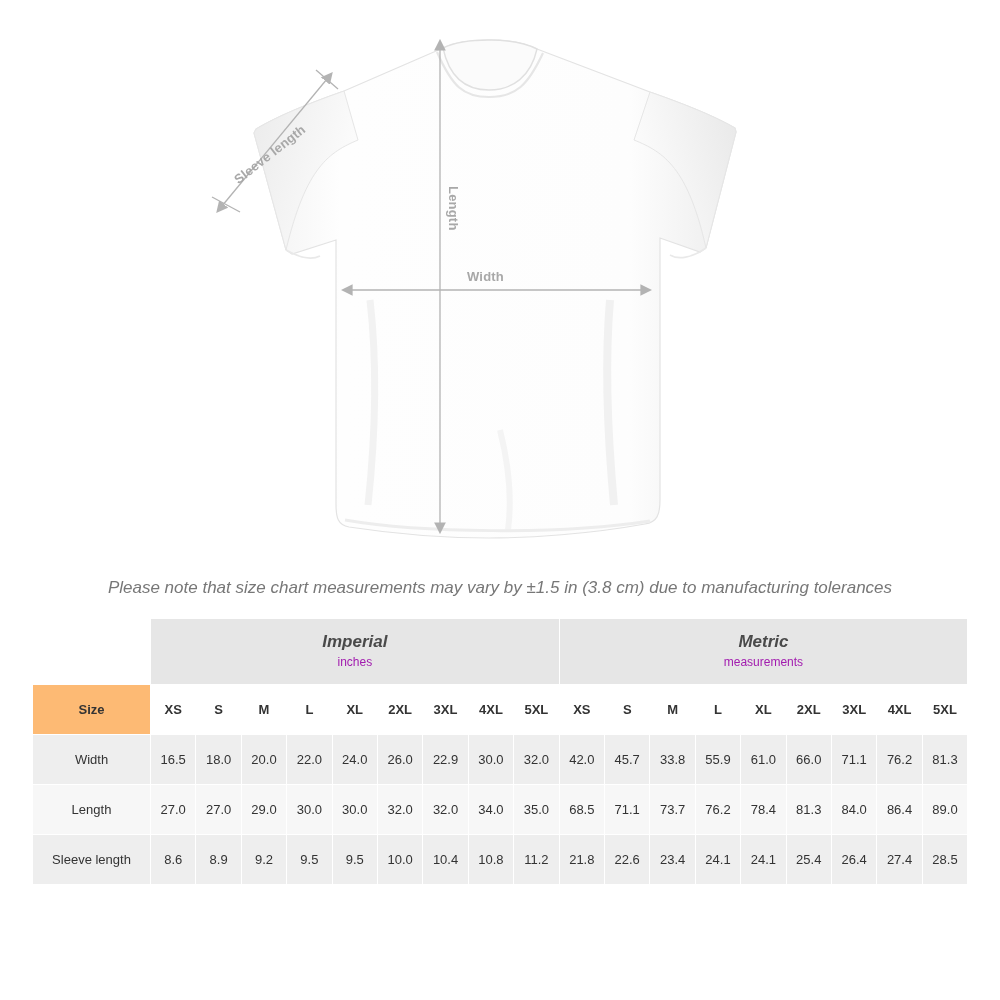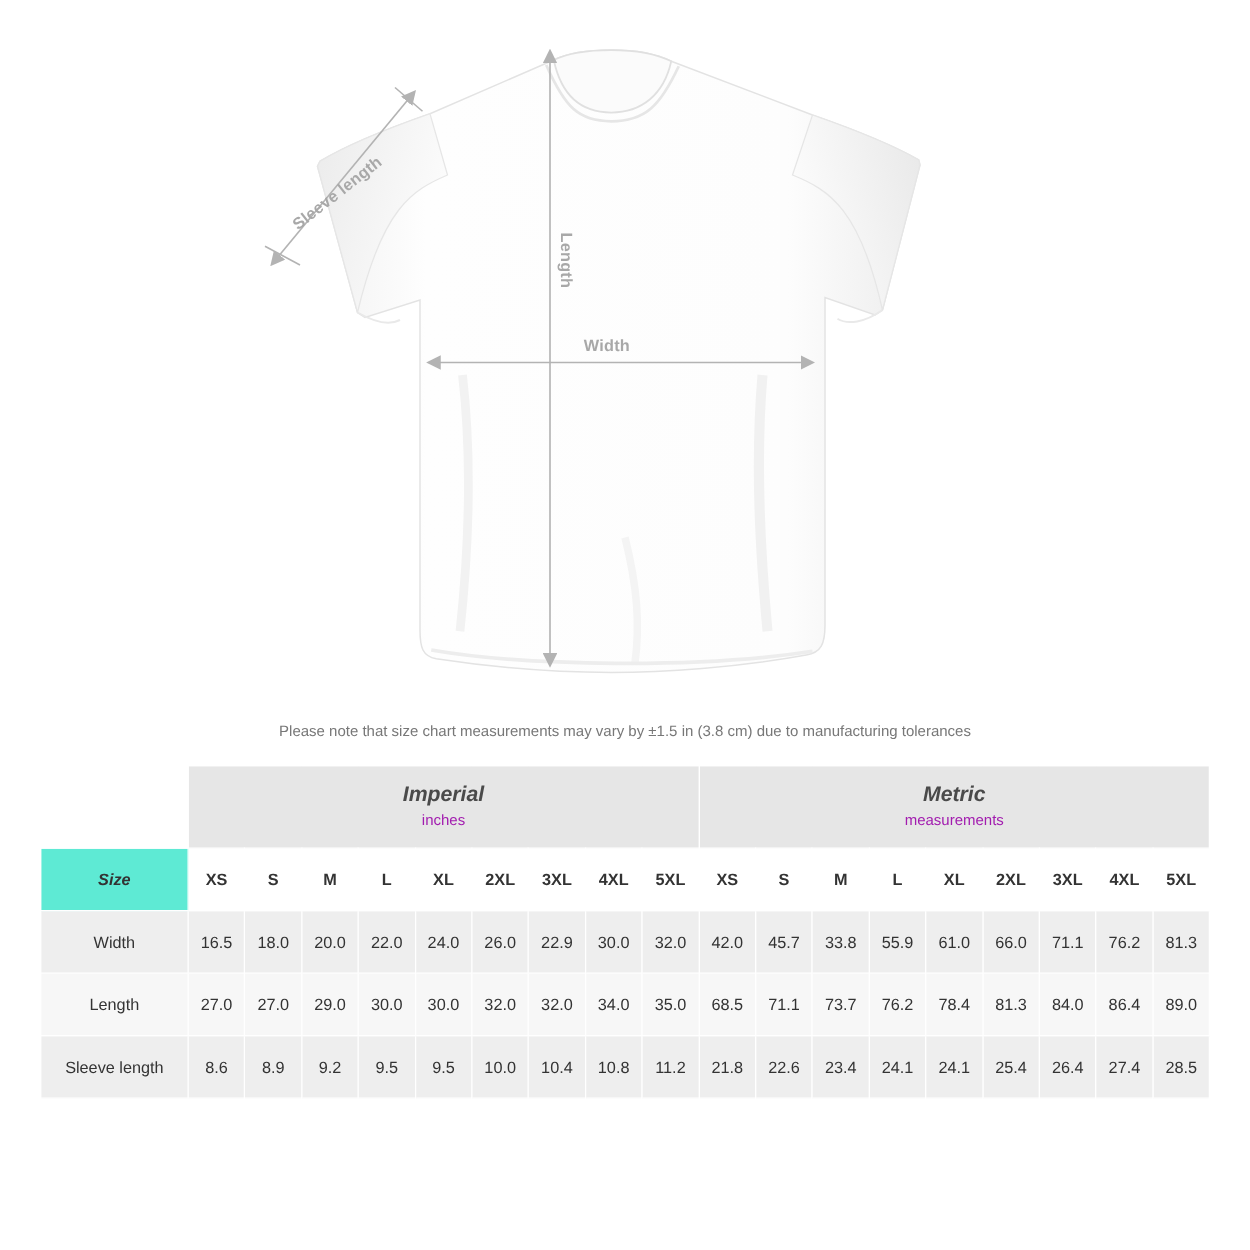--- a/index.html
+++ b/index.html
@@ -55,21 +55,22 @@
     text-align: center;
     margin-top: 8px;
   }
   .chart-title {
     font-size: 21px;
     font-weight: bold;
     color: #1a1a1a;
     margin: 0 0 10px 0;
   }
   .chart-note {
-    font-size: 12px;
+    font-size: 17px;
+    font-style: italic;
     color: #777777;
     margin: 0;
   }
 
   
   .table-wrap {
     margin: 20px 32px 0 32px;
   }
   table.size-table {
     border-collapse: collapse;
@@ -111,21 +112,21 @@
   }
 
   tr.size-row th,
   tr.size-row td {
     background: #ffffff;
     height: 50px;
     font-weight: bold;
     color: #333333;
     font-size: 13px;
   }
-  tr.size-row .row-label { background: #5eead4; font-style: italic; }
+  tr.size-row .row-label { background: #fdba74; }
 
   tr.data-row td,
   tr.data-row th {
     height: 50px;
   }
   tr.data-row.shaded td,
   tr.data-row.shaded th { background: #eeeeee; }
   tr.data-row.plain td,
   tr.data-row.plain th { background: #f7f7f7; }
 

